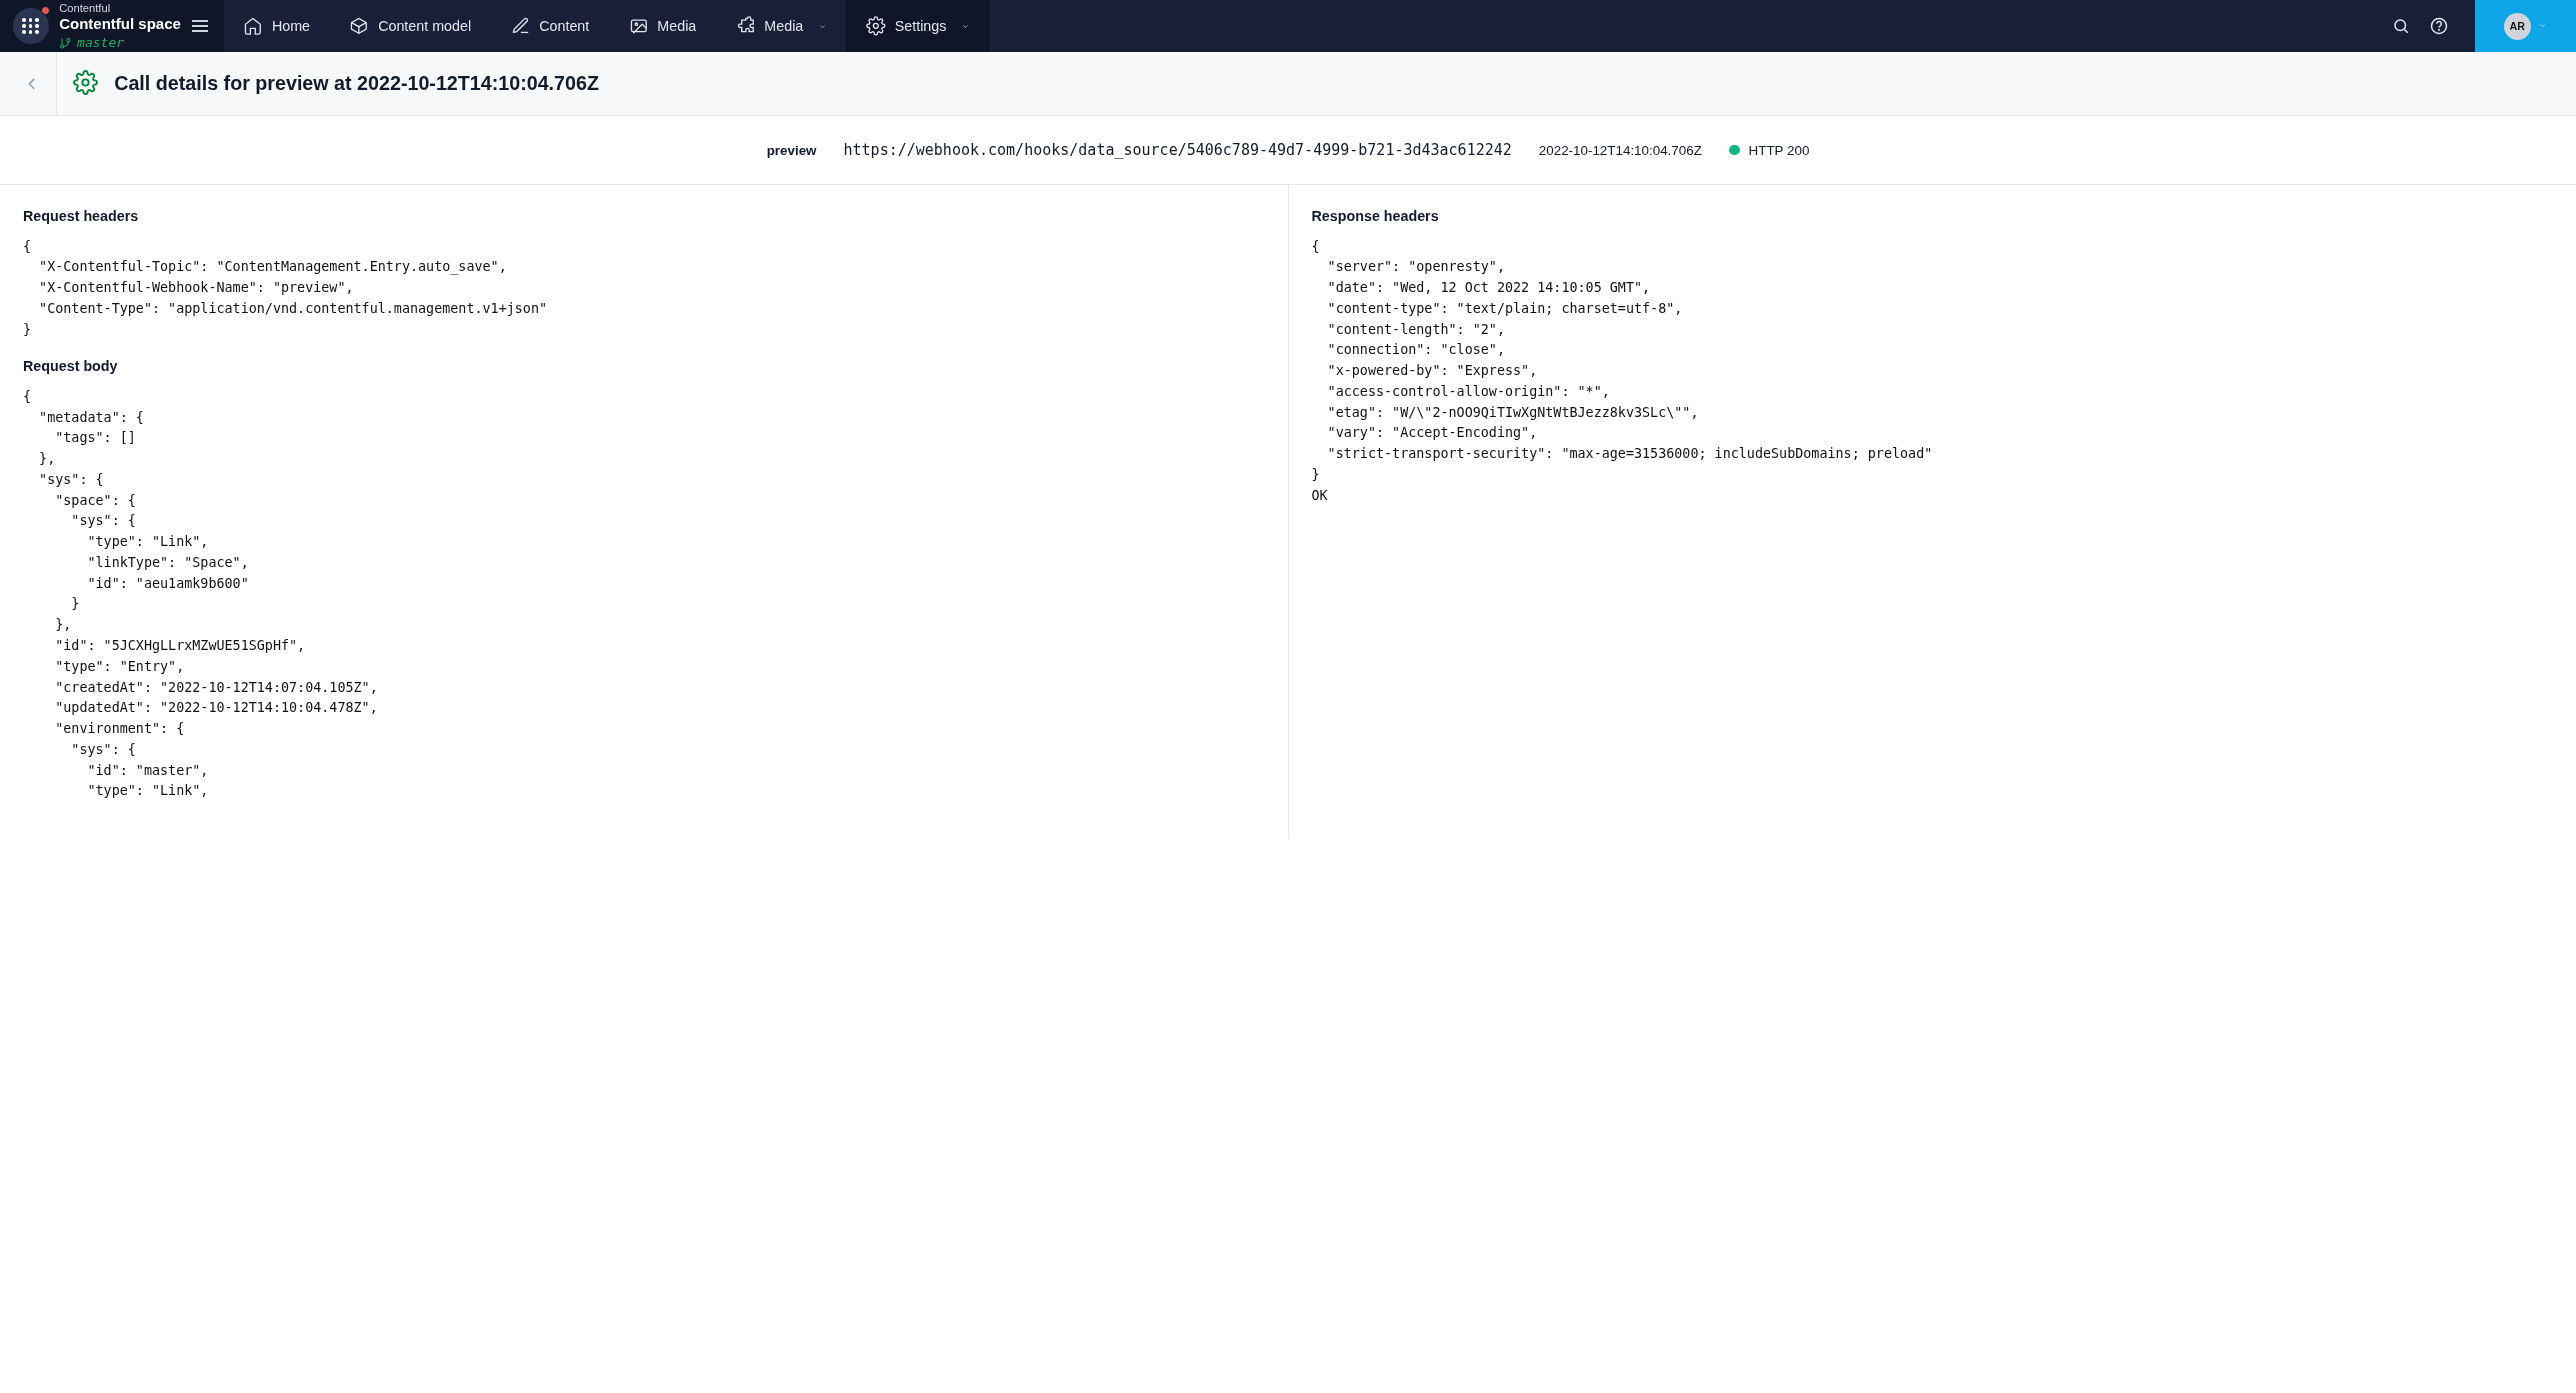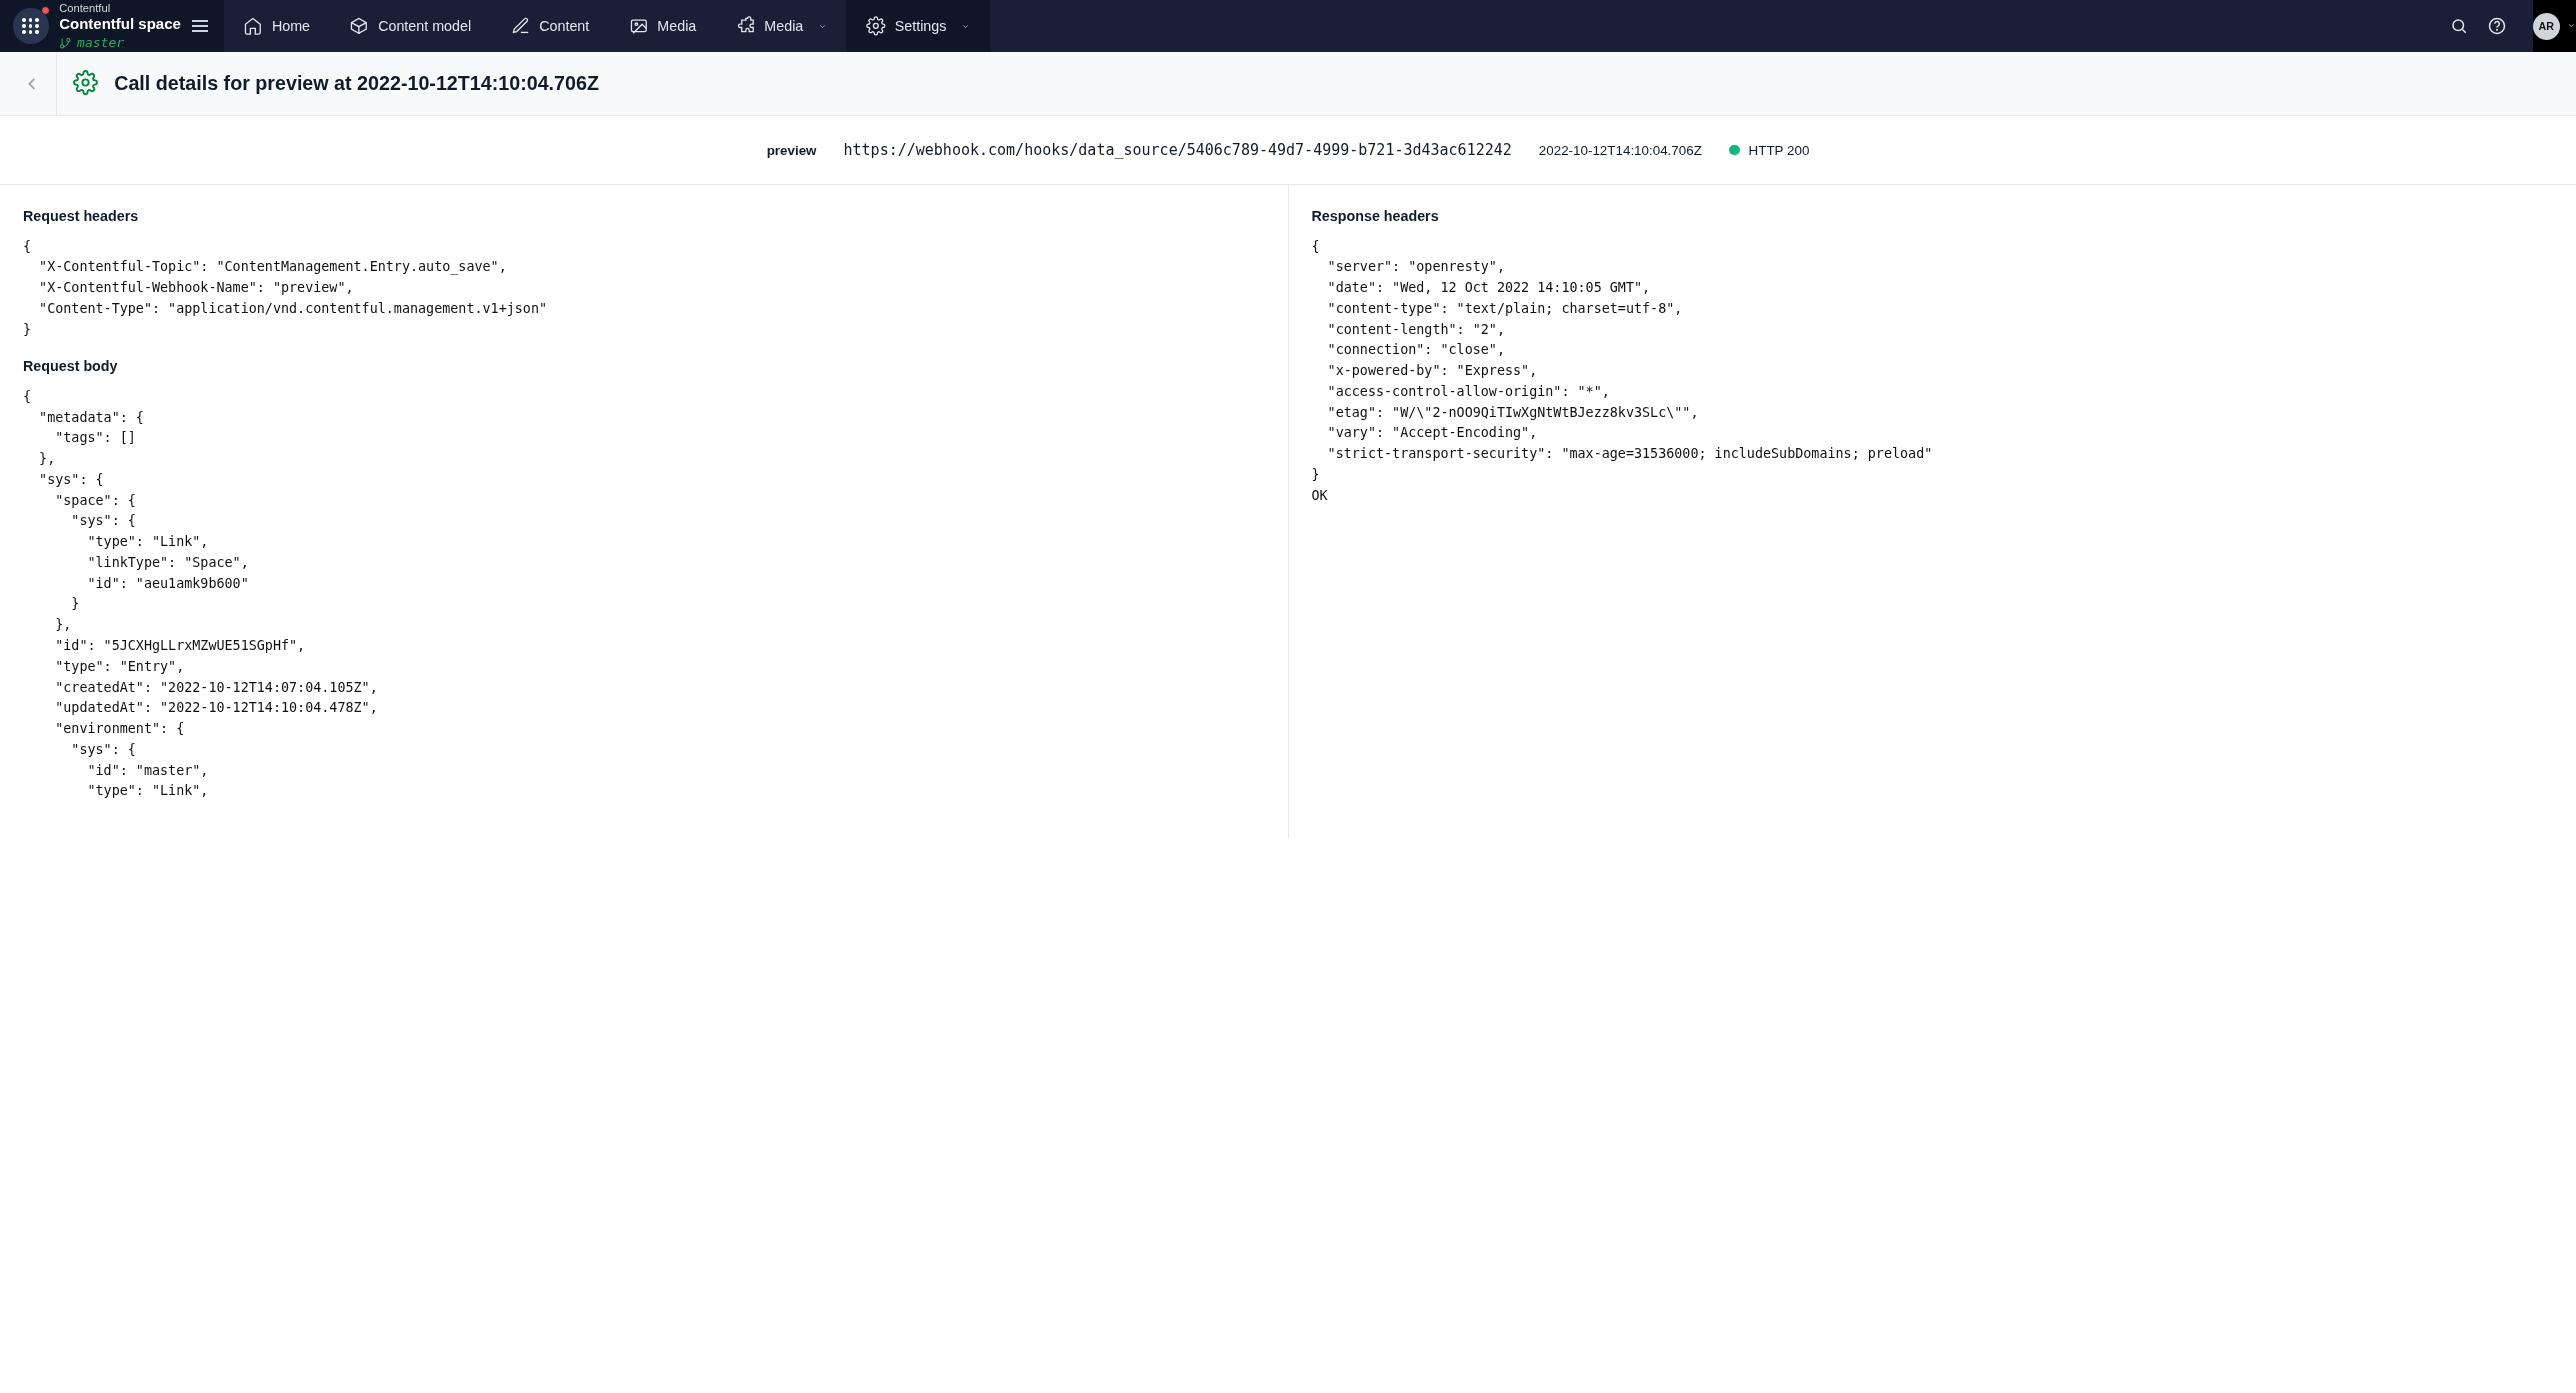--- a/index.html
+++ b/index.html
@@ -60,21 +60,21 @@
     cursor:pointer; white-space:nowrap;
   }
   .nav-item.active { background:#0f1628; }
   .nav-item svg { width:19.7px; height:19.7px; stroke:#e2e8f0; fill:none; stroke-width:1.6; }
   .nav-item .caret { margin-left:5.4px; }
   .nav-item .caret svg { width:9px; height:9px; }
 
   .nav-right { margin-left:auto; display:flex; align-items:center; gap:19.7px; padding:0 18px; }
   .nav-right .iconbtn { color:#e2e8f0; cursor:pointer; display:flex; align-items:center; }
   .nav-right .iconbtn svg { width:18px; height:18px; stroke:#e2e8f0; fill:none; stroke-width:2; }
-  .avatar-wrap { display:flex; align-items:center; gap:7.2px; background:#000000; padding:0 0; height:100%; cursor:pointer; margin-right:-18px; margin-left:7.2px;}
+  .avatar-wrap { display:flex; align-items:center; gap:7.2px; background:#0ea5e9; padding:0 29px; height:100%; cursor:pointer; margin-right:-18px; margin-left:7.2px;}
   .avatar { width:27px;height:27px;border-radius:50%;background:#d1d5db;color:#111;display:flex;align-items:center;justify-content:center;font-size:10.7px;font-weight:600; }
   .avatar-wrap .caret svg { width:9px;height:9px;stroke:#e2e8f0;fill:none;stroke-width:2; }
 
   
   .subheader {
     display:flex; align-items:center; gap:16px;
     background:#f7f9fa; border-bottom:0.9px solid #e5e9ed;
     height:64px; padding:0 7.2px;
   }
   .backbtn {

